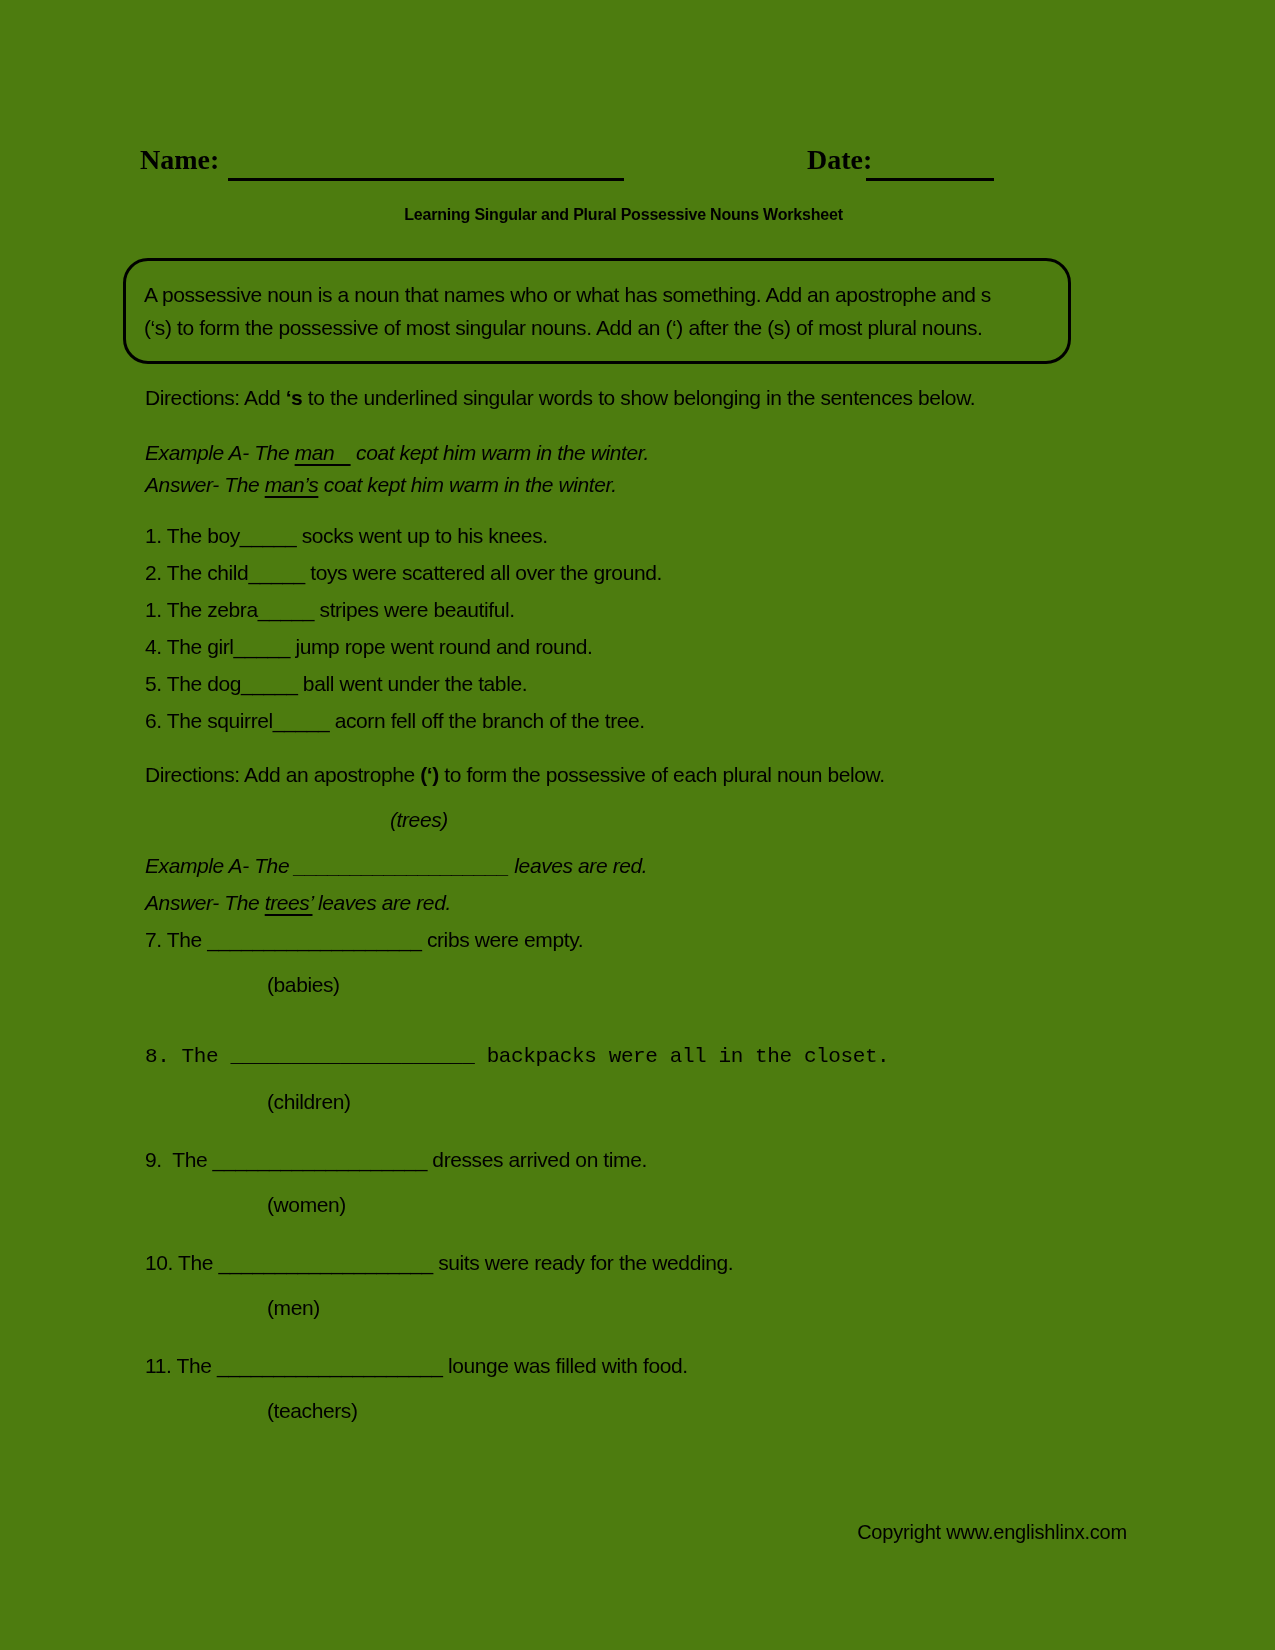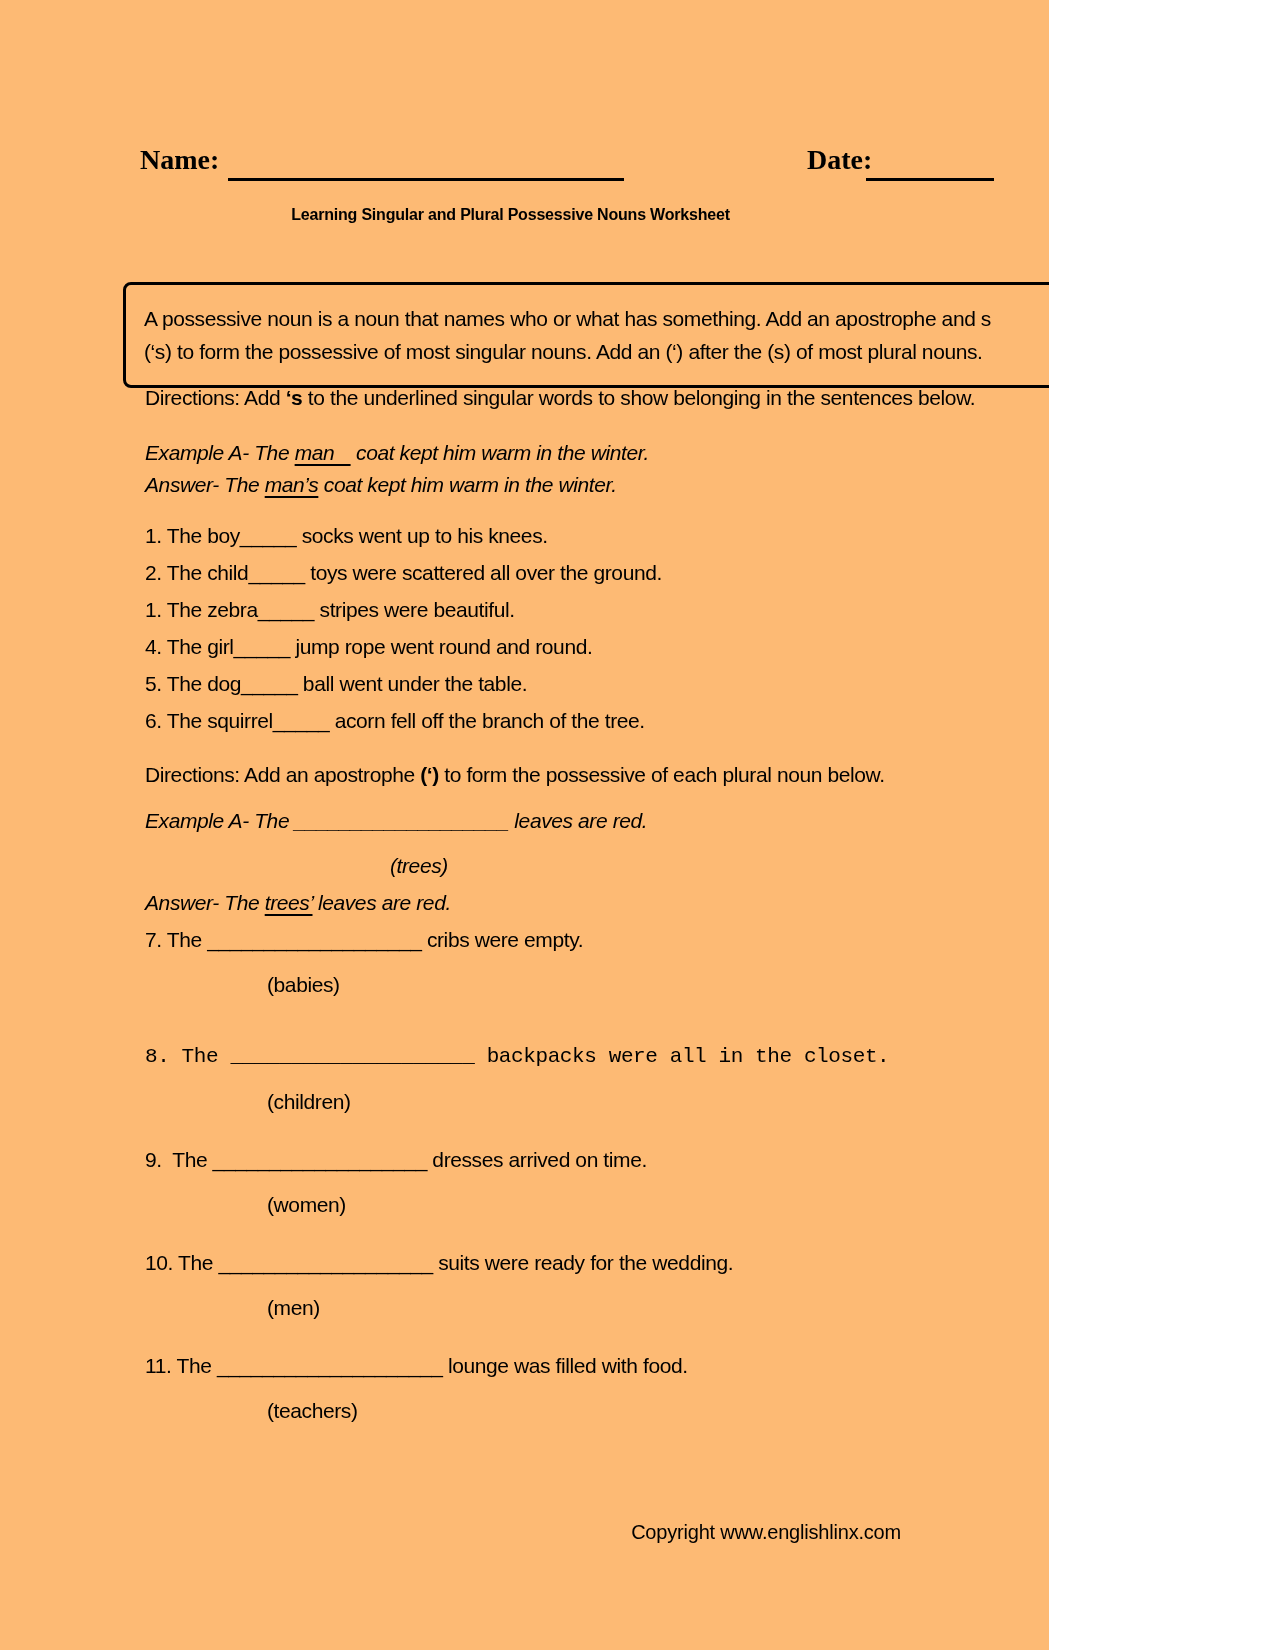--- a/index.html
+++ b/index.html
@@ -1,27 +1,27 @@
 <!DOCTYPE html>
 <html><head>
 <meta charset="utf-8">
 <style>
   html,body{margin:0;padding:0;background:#ffffff;}
-  .page{position:relative;width:1049px;height:1650px;background:#fdba74;color:#000;
+  .page{position:relative;width:1275px;height:1650px;background:#4d7c0f;color:#000;
         font-family:"Liberation Sans",sans-serif;font-size:21px;letter-spacing:-0.4px;overflow:hidden;}
   .t{white-space:pre-wrap;}
   .serif-label{font-family:"Liberation Serif",serif;font-weight:bold;font-size:28px;letter-spacing:0;}
   .name-label{position:absolute;left:140px;top:144px;}
   .name-line{position:absolute;left:228px;top:150px;width:396px;height:28px;border-bottom:3px solid #000;}
   .date-label{position:absolute;left:807px;top:144px;}
   .date-line{position:absolute;left:866px;top:150px;width:128px;height:28px;border-bottom:3px solid #000;}
   .title{position:absolute;top:206px;left:0;width:100%;padding-right:28px;box-sizing:border-box;
          text-align:center;font-weight:bold;font-size:16px;letter-spacing:-0.2px;}
-  .defbox{position:absolute;left:123px;top:258px;width:906px;border:3px solid #000;border-radius:8px;
-          padding:17px 18px;line-height:33px;margin-top:24px;}
+  .defbox{position:absolute;left:123px;top:258px;width:906px;border:3px solid #000;border-radius:25px;
+          padding:17px 18px;line-height:33px;}
   .content{position:absolute;left:145px;top:375px;width:1020px;line-height:25px;}
   .b{font-weight:bold;}
   .it{font-style:italic;}
   .u{text-decoration:underline;text-decoration-thickness:2px;text-underline-offset:4px;}
   .exblock{line-height:32px;}
   .hint{padding-left:122px;}
   .hint-trees{padding-left:245px;}
   .mt8{margin-top:20px;}   .mt10{margin-top:10px;} .mt12{margin-top:12px;}
   .mt20{margin-top:20px;} .mt21{margin-top:21px;} .mt22{margin-top:22px;}
   .mt27{margin-top:27px;} .mt29{margin-top:29px;} .mt31{margin-top:47px;font-family:Liberation Mono, monospace;}
@@ -56,22 +56,22 @@
 
     <div class="mt22 t">1. The boy_____ socks went up to his knees.</div>
     <div class="mt32 t">2. The child_____ toys were scattered all over the ground.</div>
     <div class="mt32 t">1. The zebra_____ stripes were beautiful.</div>
     <div class="mt32 t">4. The girl_____ jump rope went round and round.</div>
     <div class="mt32 t">5. The dog_____ ball went under the table.</div>
     <div class="mt32 t">6. The squirrel_____ acorn fell off the branch of the tree.</div>
 
     <div class="mt29 t"><span>Directions: Add an apostrophe </span><span class="b">(‘)</span><span> to form the possessive of each plural noun below.</span></div>
 
+    <div class="it hint-trees mt20 t">(trees)</div>
     <div class="it mt21 t">Example A- The ___________________ leaves are red.</div>
-    <div class="it hint-trees mt20 t">(trees)</div>
     <div class="it mt12 t"><span>Answer- The </span><span class="u">trees’</span><span> leaves are red.</span></div>
 
     <div class="mt32 t">7. The ___________________ cribs were empty.</div>
     <div class="hint mt8 t">(babies)</div>
 
     <div class="mt31 t">8. The ____________________ backpacks were all in the closet.</div>
     <div class="hint mt8 t">(children)</div>
 
     <div class="mt33 t">9.  The ___________________ dresses arrived on time.</div>
     <div class="hint mt8 t">(women)</div>

